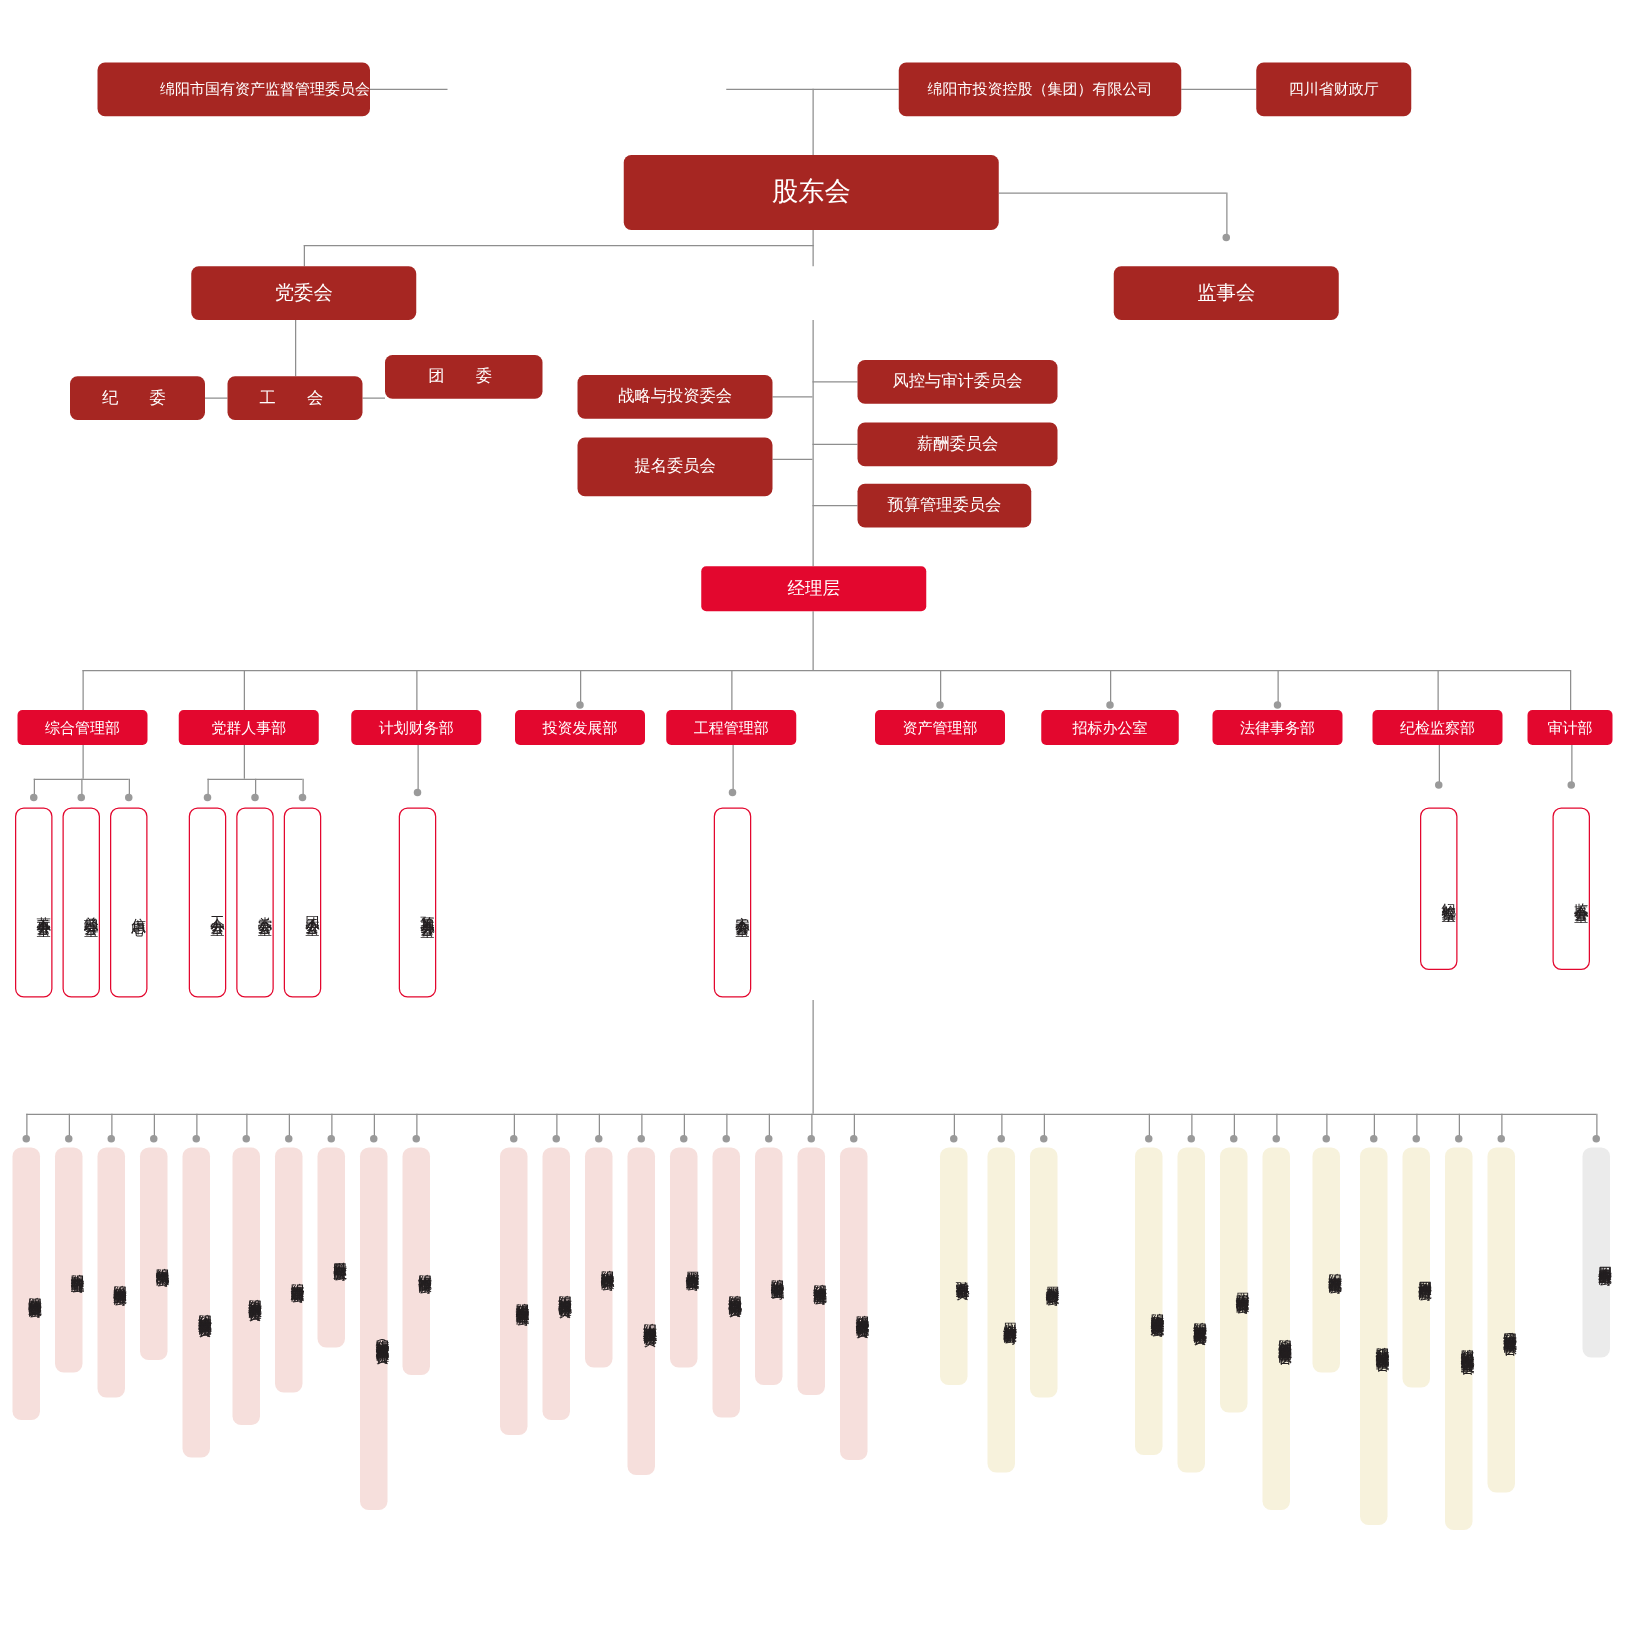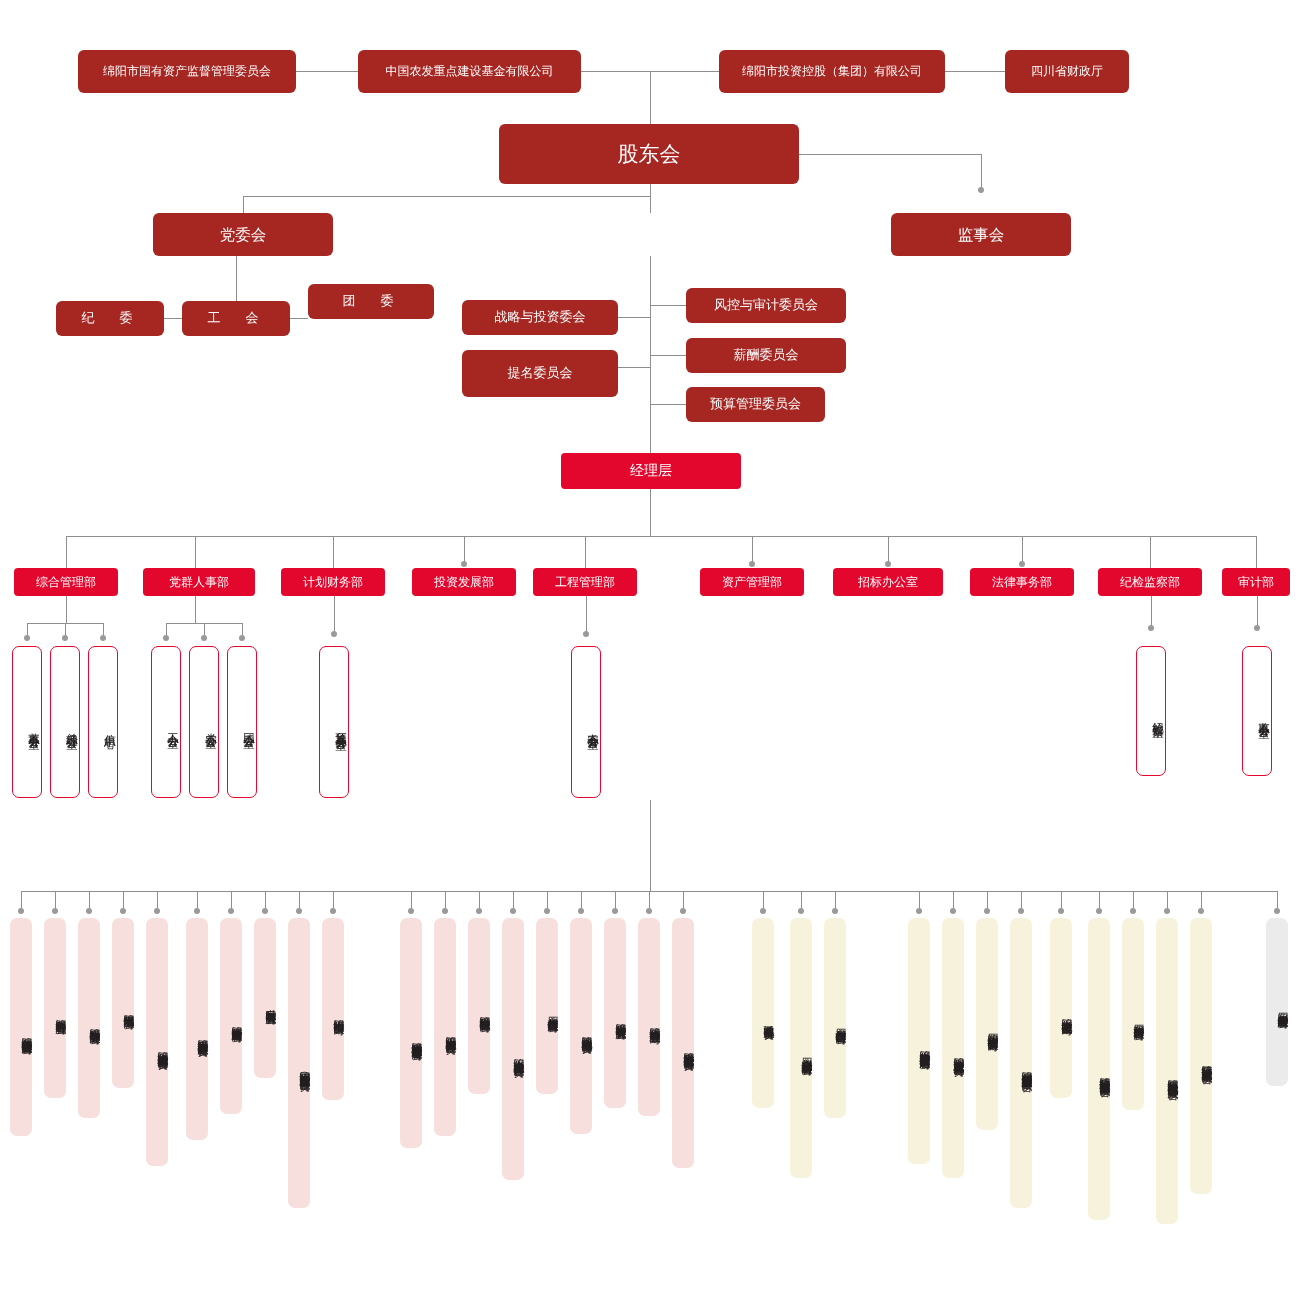--- a/index.html
+++ b/index.html
@@ -215,25 +215,22 @@
       <div class="ln ln-v" style="left: 1133px; top: 891px; height: 18px;"></div>
       <div class="dot" style="left: 1130px; top: 908px;"></div>
       <div class="ln ln-v" style="left: 1167px; top: 891px; height: 18px;"></div>
       <div class="dot" style="left: 1164px; top: 908px;"></div>
       <div class="ln ln-v" style="left: 1201px; top: 891px; height: 18px;"></div>
       <div class="dot" style="left: 1198px; top: 908px;"></div>
       <div class="ln ln-v" style="left: 1277px; top: 891px; height: 18px;"></div>
       <div class="dot" style="left: 1274px; top: 908px;"></div>
     </div>
 
-  <div class="node box-dark t12" style="left:78px; top:50px; width:218px; height:43px;">
+  <div class="node box-dark t12" style="left:78px; top:50px; width:218px; height:43px;justify-content:flex-end;">
     <span>绵阳市国有资产监督管理委员会</span>
-  </div>
-  <div class="node box-dark t12" style="left:358px; top:50px; width:223px; height:43px;">
-    <span>中国农发重点建设基金有限公司</span>
   </div>
   <div class="node box-dark t12" style="left:719px; top:50px; width:226px; height:43px;">
     <span>绵阳市投资控股（集团）有限公司</span>
   </div>
   <div class="node box-dark t12" style="left:1005px; top:50px; width:124px; height:43px;">
     <span>四川省财政厅</span>
   </div>
 
   <div class="node box-dark t21" style="left:499px; top:124px; width:300px; height:60px;">
     <span>股东会</span>

